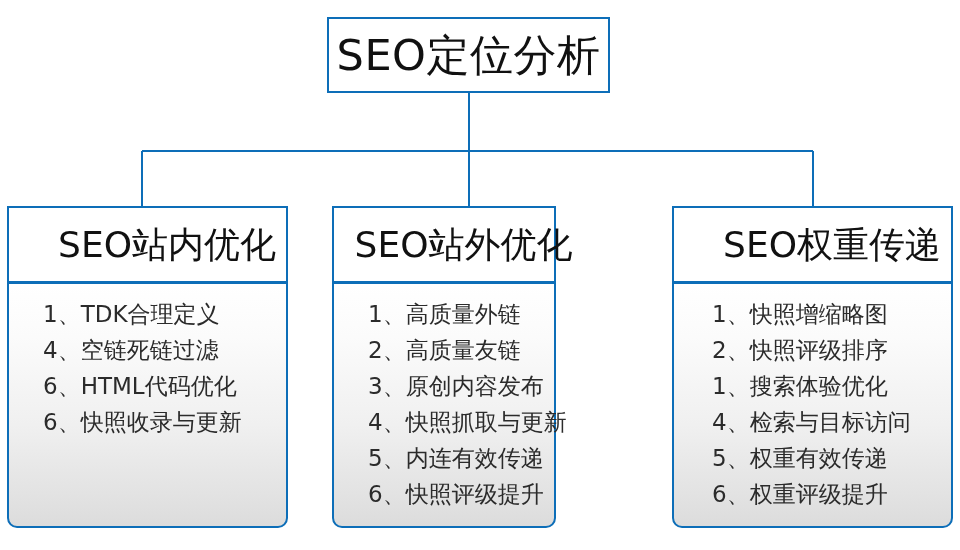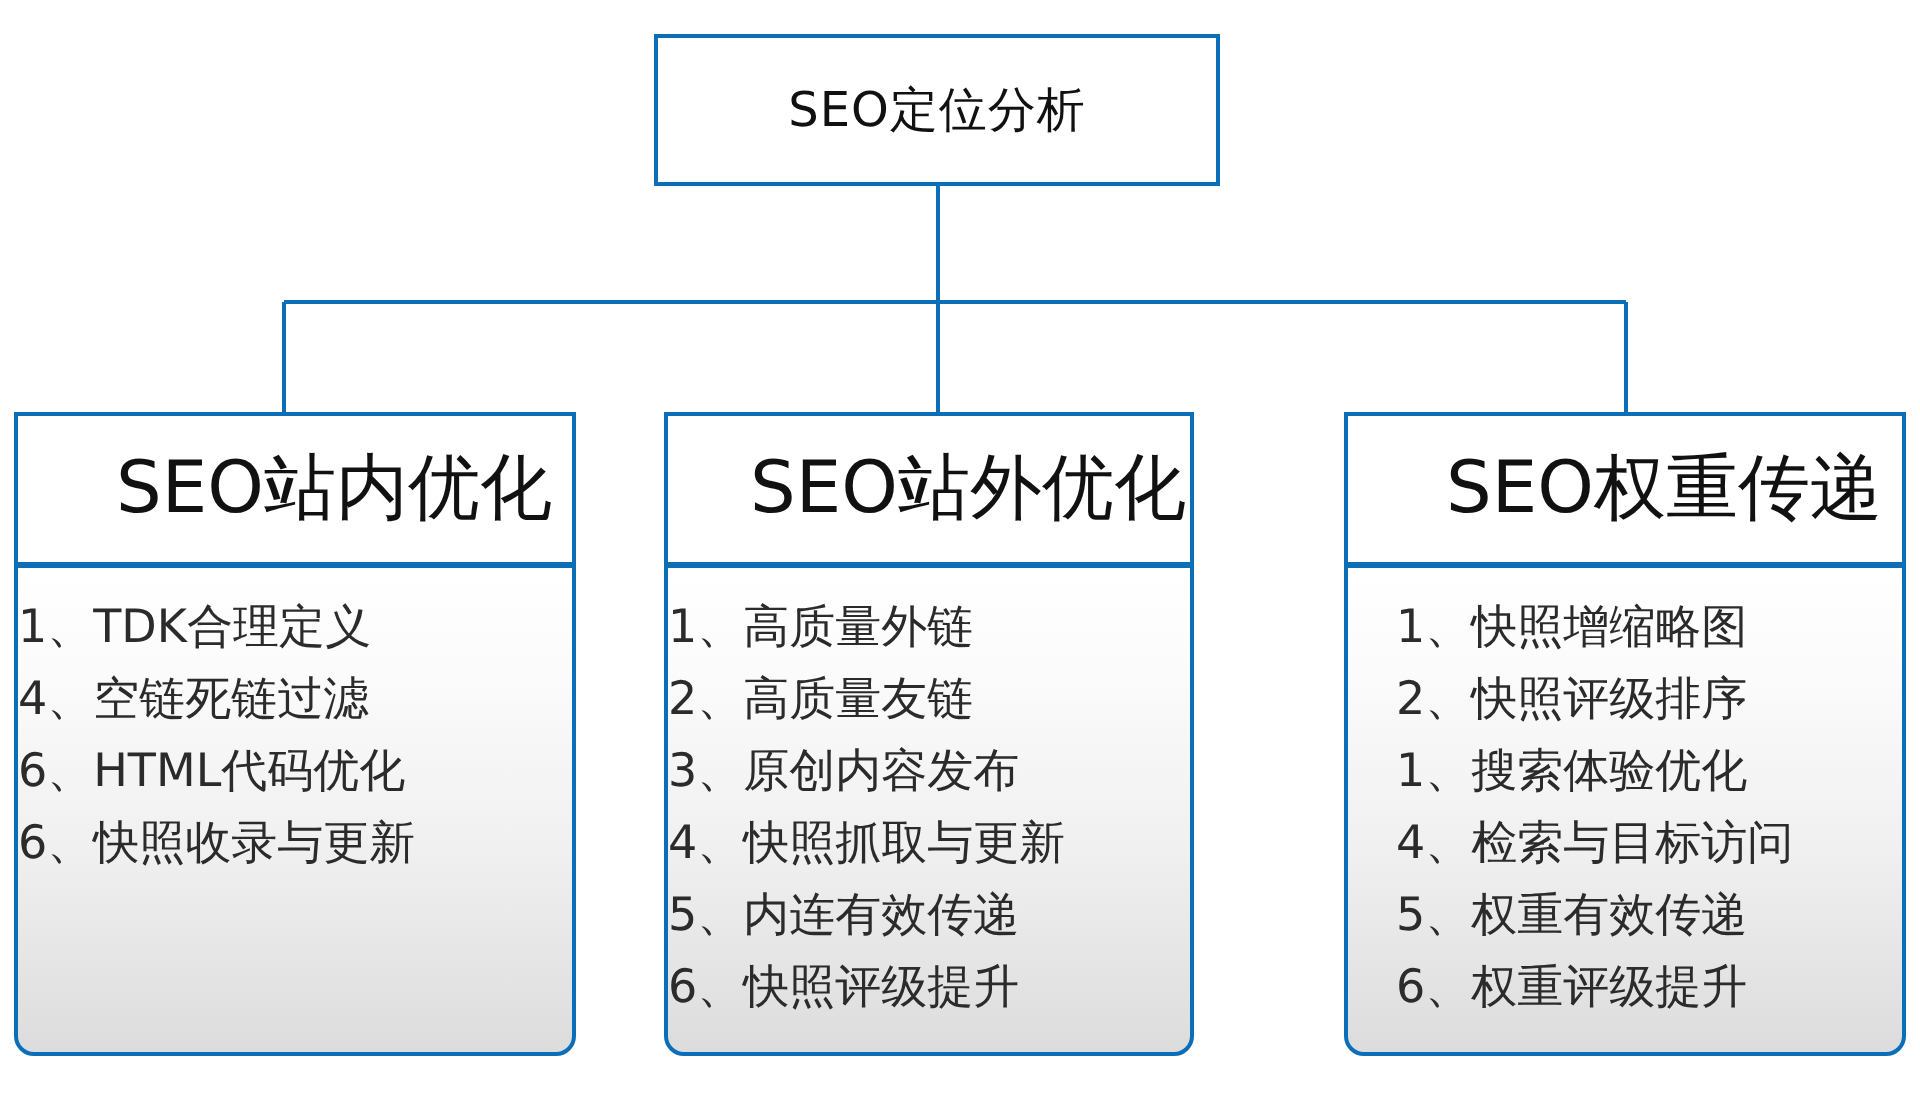--- a/index.html
+++ b/index.html
@@ -37,21 +37,21 @@
     width: 283px;
     height: 76px;
     box-sizing: border-box;
     border: 2px solid #0d6eb8;
     background: #ffffff;
     display: flex;
     align-items: center;
     justify-content: center;
   }
   .root-title {
-    font-size: 24px;
+    font-size: 43px;
     color: #111111;
     letter-spacing: 0.5px;
     line-height: 1;
     white-space: nowrap;
   }
 
   
   .branch {
     position: absolute;
     top: 206px;
@@ -84,27 +84,28 @@
     flex-direction: column;
     align-items: center;
   }
   .branch-item {
     font-size: 23px;
     color: #2b2b2b;
     line-height: 36px;
     white-space: nowrap;
     width: 100%;
     box-sizing: border-box;
+    padding-left: 34px;
   }
 
   
   #branch-0 { left: 7px;   width: 281px; }
-  #branch-1 { left: 332px; width: 265px; }
+  #branch-1 { left: 332px; width: 224px; }
   #branch-2 { left: 672px; width: 281px; }
-  #branch-2 .branch-item { padding-left: 24px; }
+  #branch-2 .branch-item { padding-left: 38px; }
 </style>
 </head>
 <body>
 
 <div id="diagram">
 
   <svg class="connector-layer" width="960" height="550" viewBox="0 0 960 550">
     <g stroke="#0d6eb8" stroke-width="2" fill="none" shape-rendering="crispEdges">
       <line x1="469" y1="93" x2="469" y2="151"></line>
       <line x1="142" y1="151" x2="813" y2="151"></line>

